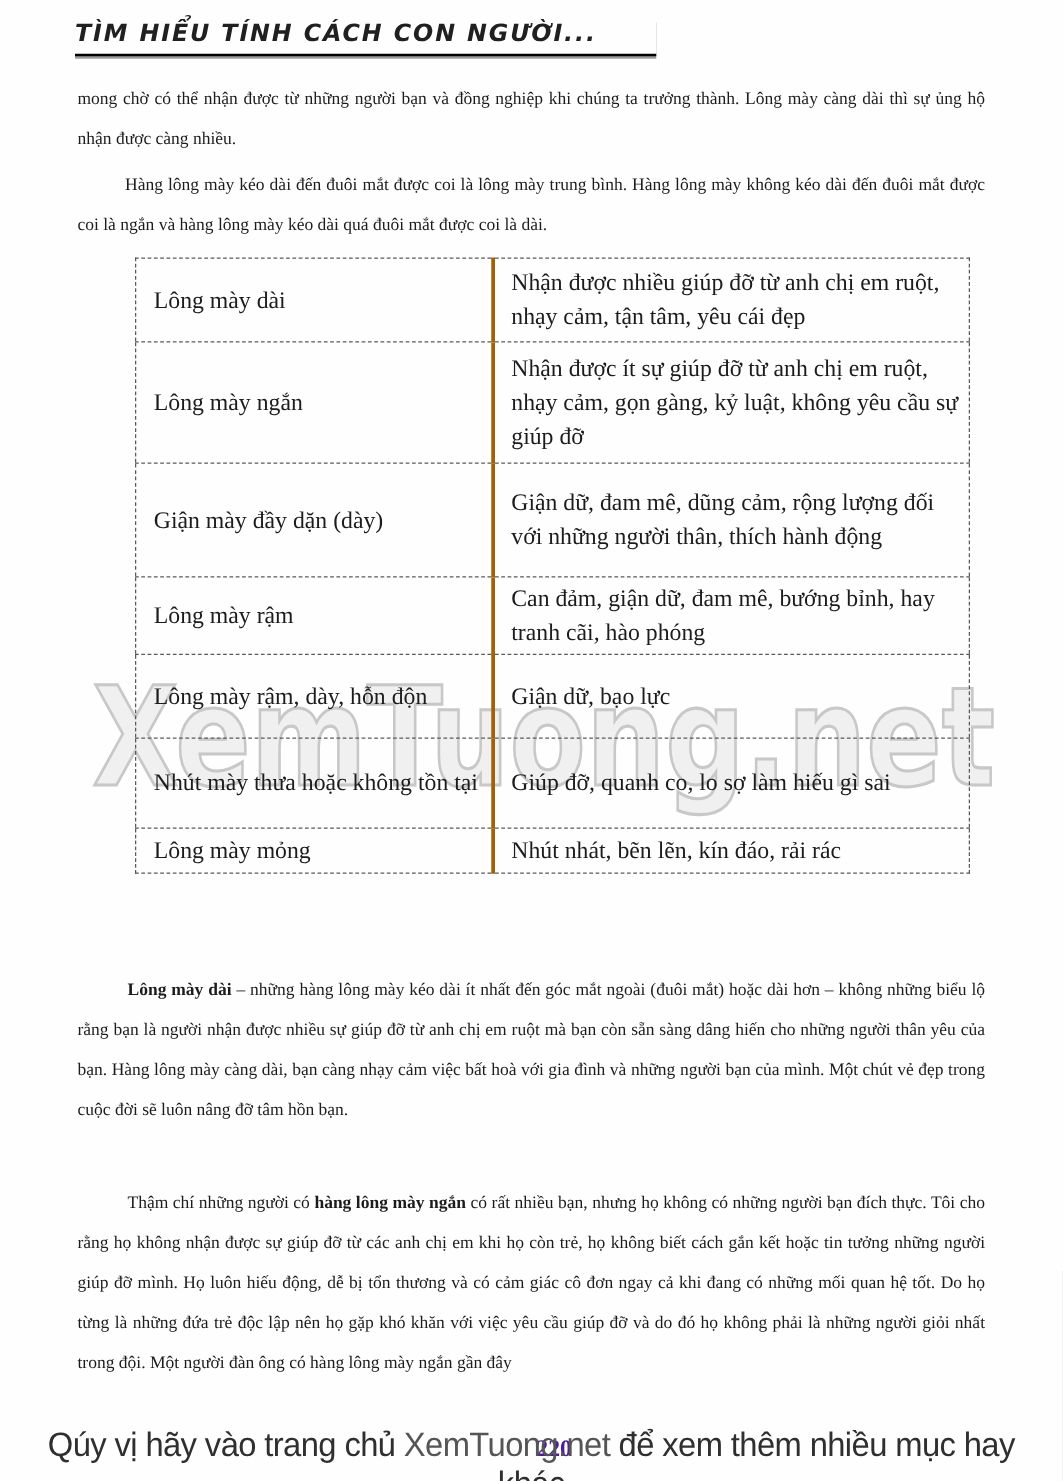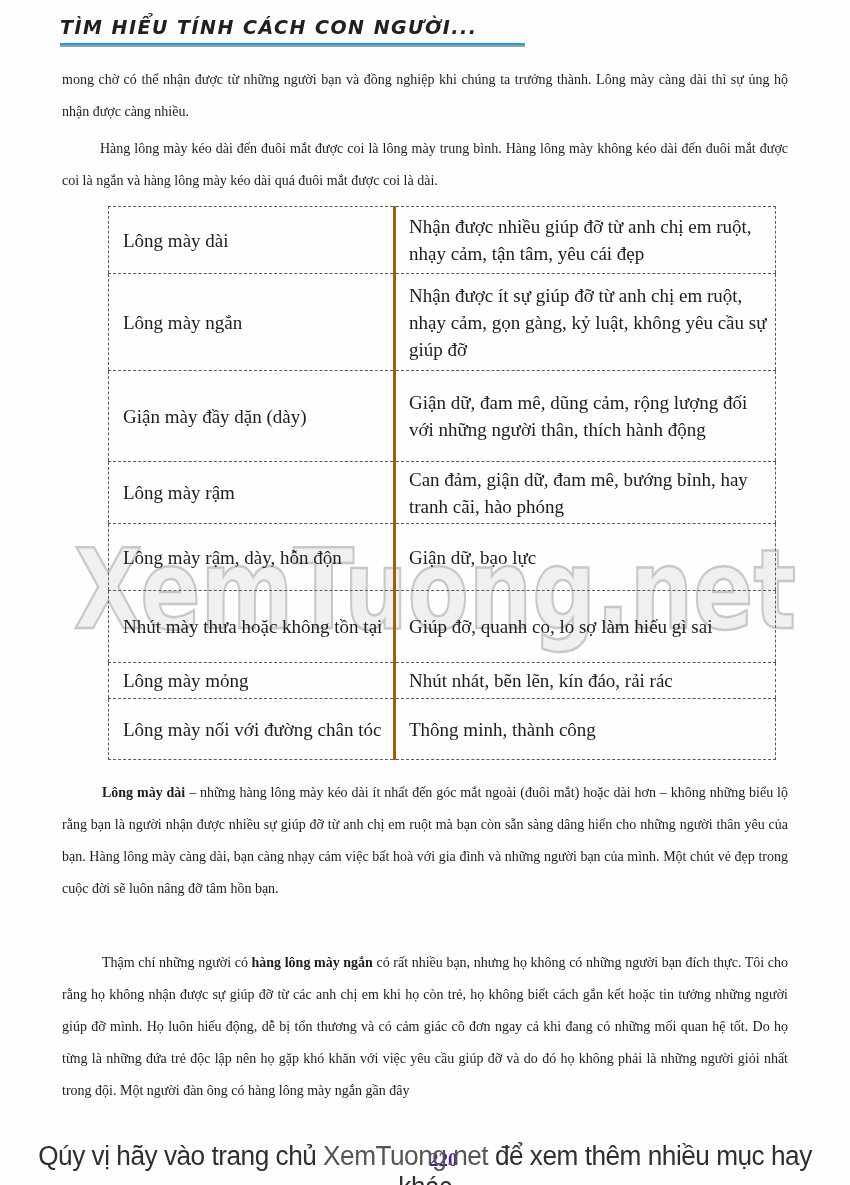--- a/index.html
+++ b/index.html
@@ -29,21 +29,21 @@
     position: absolute;
     top: 16px;
     left: 60px;
     font-family: "DejaVu Sans", sans-serif;
     font-style: italic;
     font-weight: bold;
     font-size: 19px;
     letter-spacing: 1.5px;
     color: #202020;
     padding: 0 48px 5px 0;
-    border-bottom: 2px solid #0ea5e9;
+    border-bottom: 2px solid #000000;
     box-shadow: 0 2px 0 #9d9d9d;
     white-space: nowrap;
   }
 
   .body-text {
     position: absolute;
     left: 62px;
     right: 62px;
     margin: 0;
     font-size: 14px;
@@ -153,24 +153,20 @@
           <td class="c-right">Giận dữ, bạo lực</td>
         </tr>
         <tr class="h6">
           <td class="c-left">Nhút mày thưa hoặc không tồn tại</td>
           <td class="c-right">Giúp đỡ, quanh co, lo sợ làm hiếu gì sai</td>
         </tr>
         <tr class="h7">
           <td class="c-left">Lông mày mỏng</td>
           <td class="c-right">Nhút nhát, bẽn lẽn, kín đáo, rải rác</td>
         </tr>
-        <tr class="h8">
-          <td class="c-left">Lông mày nối với đường chân tóc</td>
-          <td class="c-right">Thông minh, thành công</td>
-        </tr>
       </tbody>
     </table>
 
     <p class="body-text p3"><b>Lông mày dài</b><span> – những hàng lông mày kéo dài ít nhất đến góc mắt ngoài (đuôi mắt) hoặc dài hơn – không những biểu lộ rằng bạn là người nhận được nhiều sự giúp đỡ từ anh chị em ruột mà bạn còn sẵn sàng dâng hiến cho những người thân yêu của bạn. Hàng lông mày càng dài, bạn càng nhạy cảm việc bất hoà với gia đình và những người bạn của mình. Một chút vẻ đẹp trong cuộc đời sẽ luôn nâng đỡ tâm hồn bạn.</span></p>
 
     <p class="body-text p4"><span>Thậm chí những người có </span><b>hàng lông mày ngắn</b><span> có rất nhiều bạn, nhưng họ không có những người bạn đích thực. Tôi cho rằng họ không nhận được sự giúp đỡ từ các anh chị em khi họ còn trẻ, họ không biết cách gắn kết hoặc tin tưởng những người giúp đỡ mình. Họ luôn hiếu động, dễ bị tổn thương và có cảm giác cô đơn ngay cả khi đang có những mối quan hệ tốt. Do họ từng là những đứa trẻ độc lập nên họ gặp khó khăn với việc yêu cầu giúp đỡ và do đó họ không phải là những người giỏi nhất trong đội. Một người đàn ông có hàng lông mày ngắn gần đây</span></p>
 
   </div>
 
   <div class="page-number">220</div>

